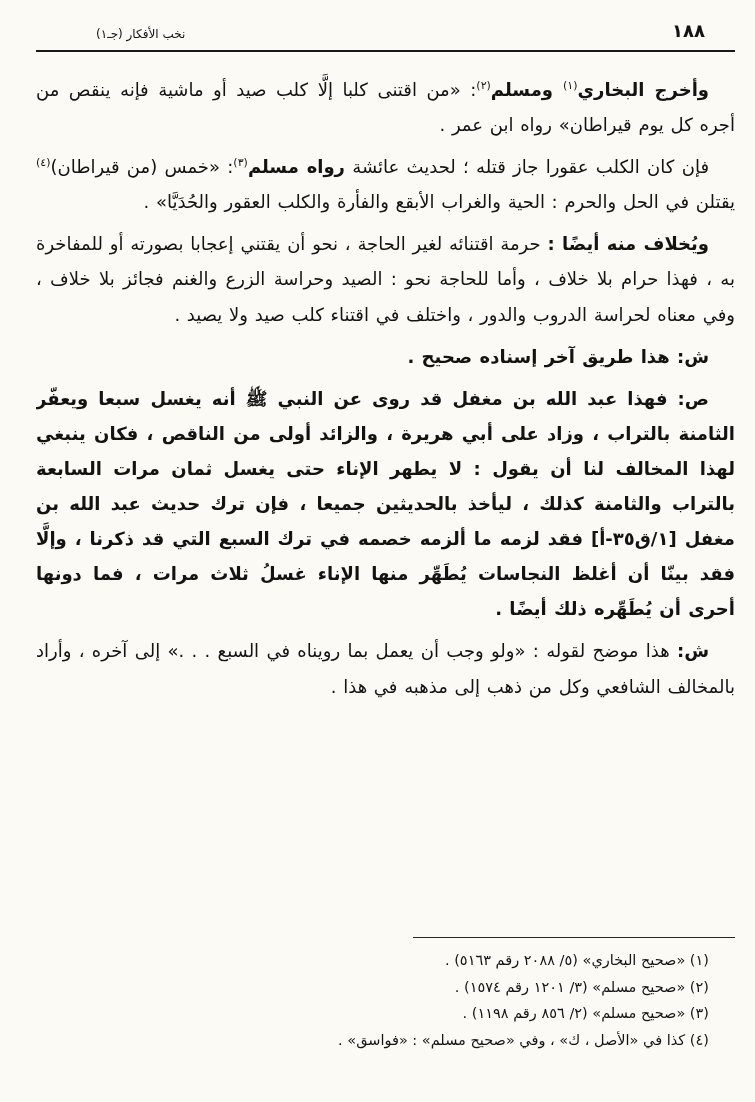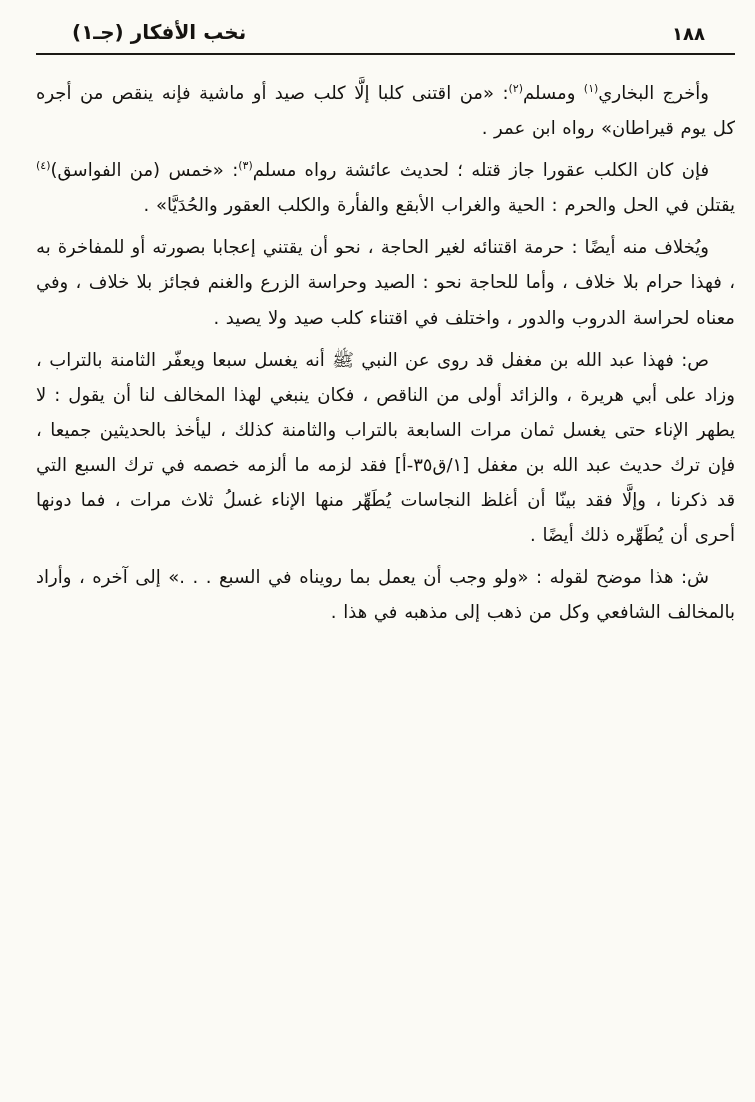--- a/index.html
+++ b/index.html
@@ -28,39 +28,39 @@
     border-bottom:2.5px solid #1b1915;
     padding:6px 4px 9px 4px;
   }
   .header-page-num {
     font-weight:bold;
     font-size:18px;
     margin-right:26px;
     letter-spacing:1px;
   }
   .header-title {
-    font-weight:bold;
-    font-size:20px;
-    margin-left:32px;
+    font-weight:normal;
+    font-size:12px;
+    margin-left:56px;
   }
   
   .page-body {
     flex:1 1 auto;
     padding-top:20px;
     overflow:hidden;
   }
   .para {
     font-size:18px;
     line-height:1.95;
     text-align:justify;
     text-indent:26px;
     margin-bottom:7px;
     word-spacing:1px;
   }
-  .b { font-weight:normal; }
+  .b { font-weight:bold; }
   .fnref {
     font-size:11px;
     vertical-align:super;
     line-height:0;
     font-weight:normal;
   }
   
   .footnotes {
     flex:0 0 auto;
     padding-top:4px;
@@ -85,26 +85,34 @@
 
   <header class="page-header">
     <div class="header-page-num">١٨٨</div>
     <div class="header-title">نخب الأفكار (جـ١)</div>
   </header>
 
   <main class="page-body">
 
     <p class="para"><span class="b">وأخرج البخاري</span><sup class="fnref">(١)</sup><span class="b"> ومسلم</span><sup class="fnref">(٢)</sup><span>: «من اقتنى كلبا إلَّا كلب صيد أو ماشية فإنه ينقص من أجره كل يوم قيراطان» رواه ابن عمر .</span></p>
 
-    <p class="para"><span>فإن كان الكلب عقورا جاز قتله ؛ لحديث عائشة </span><span class="b">رواه مسلم</span><sup class="fnref">(٣)</sup><span>: «خمس (من الفواسق)</span><sup class="fnref">(٤)</sup><span> يقتلن في الحل والحرم : الحية والغراب الأبقع والفأرة والكلب العقور والحُدَيَّا» .</span></p>
+    <p class="para"><span>فإن كان الكلب عقورا جاز قتله ؛ لحديث عائشة </span><span class="b">رواه مسلم</span><sup class="fnref">(٣)</sup><span>: «خمس (من قيراطان)</span><sup class="fnref">(٤)</sup><span> يقتلن في الحل والحرم : الحية والغراب الأبقع والفأرة والكلب العقور والحُدَيَّا» .</span></p>
 
     <p class="para"><span class="b">ويُخلاف منه أيضًا :</span><span> حرمة اقتنائه لغير الحاجة ، نحو أن يقتني إعجابا بصورته أو للمفاخرة به ، فهذا حرام بلا خلاف ، وأما للحاجة نحو : الصيد وحراسة الزرع والغنم فجائز بلا خلاف ، وفي معناه لحراسة الدروب والدور ، واختلف في اقتناء كلب صيد ولا يصيد .</span></p>
 
 
+    <p class="para"><span class="b">ش: هذا طريق آخر إسناده صحيح .</span></p>
 
     <p class="para"><span class="b">ص: فهذا عبد الله بن مغفل قد روى عن النبي ﷺ أنه يغسل سبعا ويعفّر الثامنة بالتراب ، وزاد على أبي هريرة ، والزائد أولى من الناقص ، فكان ينبغي لهذا المخالف لنا أن يقول : لا يطهر الإناء حتى يغسل ثمان مرات السابعة بالتراب والثامنة كذلك ، ليأخذ بالحديثين جميعا ، فإن ترك حديث عبد الله بن مغفل [١/ق٣٥-أ] فقد لزمه ما ألزمه خصمه في ترك السبع التي قد ذكرنا ، وإلَّا فقد بينّا أن أغلظ النجاسات يُطَهِّر منها الإناء غسلُ ثلاث مرات ، فما دونها أحرى أن يُطَهِّره ذلك أيضًا .</span></p>
 
     <p class="para"><span class="b">ش:</span><span> هذا موضح لقوله : «ولو وجب أن يعمل بما رويناه في السبع . . .» إلى آخره ، وأراد بالمخالف الشافعي وكل من ذهب إلى مذهبه في هذا .</span></p>
 
   </main>
 
+  <footer class="footnotes">
+    <div class="fn-sep"></div>
+    <div class="footnote">(١) «صحيح البخاري» (٥/ ٢٠٨٨ رقم ٥١٦٣) .</div>
+    <div class="footnote">(٢) «صحيح مسلم» (٣/ ١٢٠١ رقم ١٥٧٤) .</div>
+    <div class="footnote">(٣) «صحيح مسلم» (٢/ ٨٥٦ رقم ١١٩٨) .</div>
+    <div class="footnote">(٤) كذا في «الأصل ، ك» ، وفي «صحيح مسلم» : «فواسق» .</div>
+  </footer>
 
 </div>
 
 </body></html>

